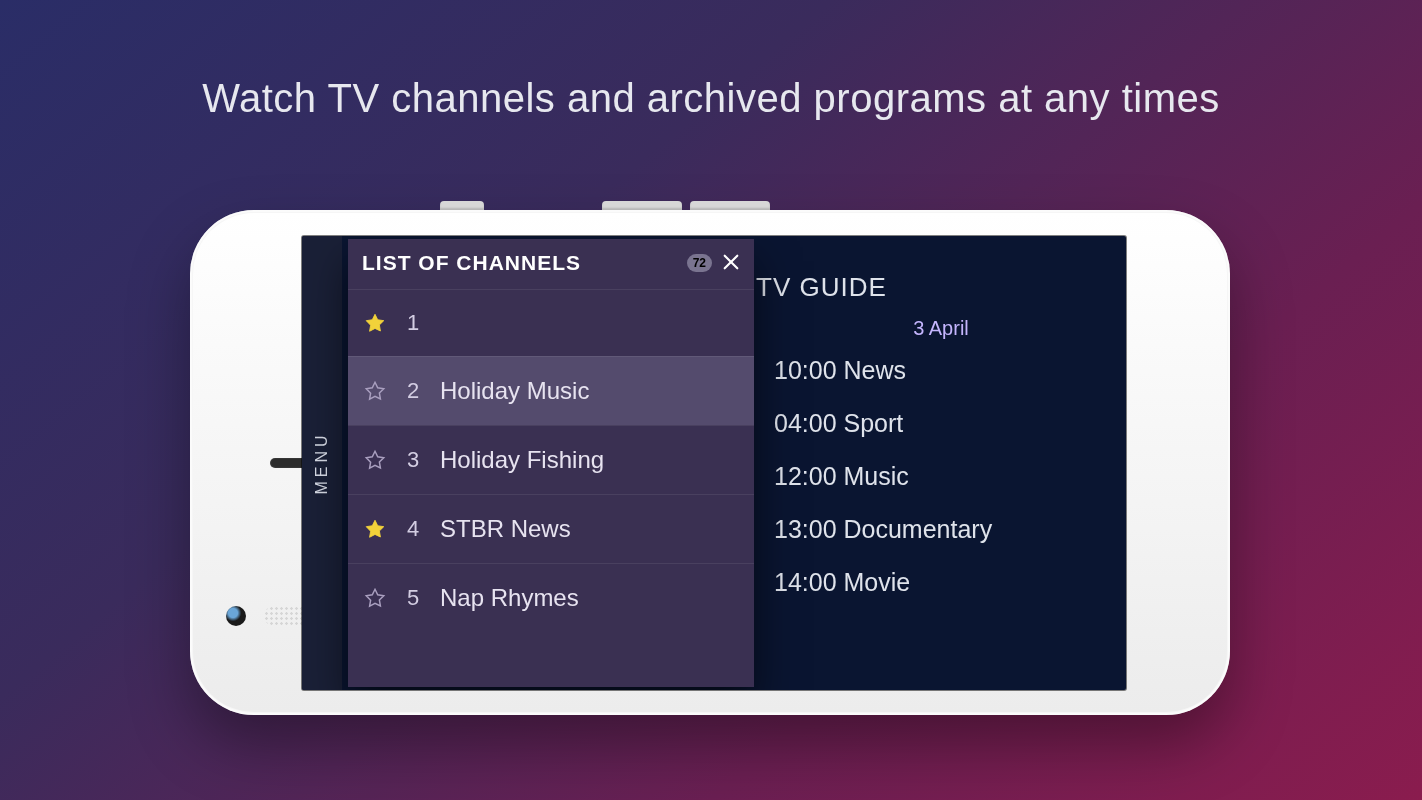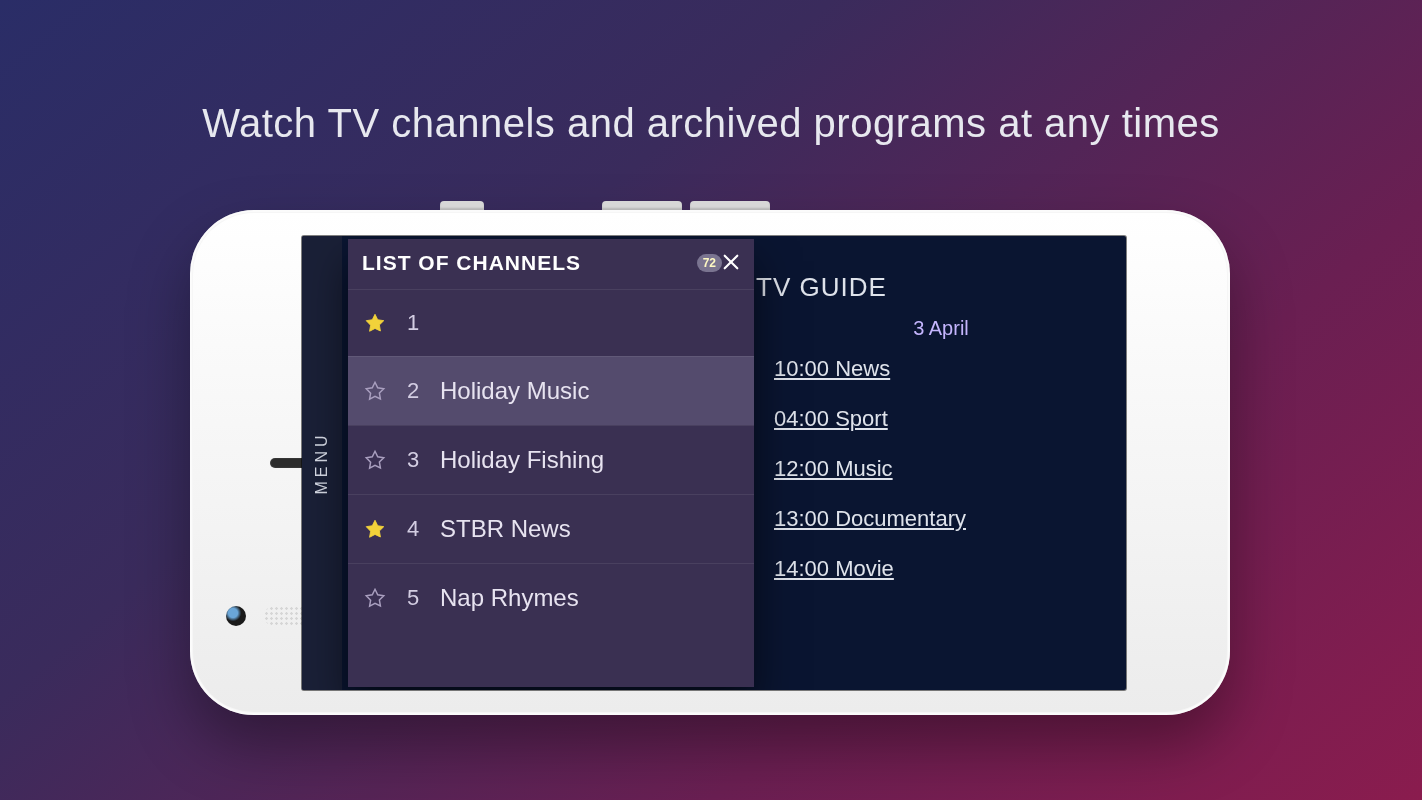--- a/index.html
+++ b/index.html
@@ -3,21 +3,21 @@
 <meta charset="utf-8">
 <style>
   * { margin: 0; padding: 0; box-sizing: border-box; }
   html, body { width: 1422px; height: 800px; overflow: hidden; font-family: "Helvetica Neue", Helvetica, Arial, sans-serif; }
   body {
     background: linear-gradient(140deg, #2a2d67 0%, #3a2b5c 35%, #6a1f52 70%, #8a1c4e 100%);
     display: flex; flex-direction: column; align-items: center;
   }
   .headline {
     color: #e7e8ef; font-size: 40px; font-weight: 300; letter-spacing: .5px;
-    margin-top: 101px;
+    margin-top: 76px;
   }
   
   .phone {
     position: absolute; left: 190px; top: 210px; width: 1040px; height: 505px;
     background: #f6f6f6; border-radius: 64px;
     box-shadow: 0 30px 60px rgba(0,0,0,.35), inset 0 0 0 2px rgba(255,255,255,.6);
   }
   .phone::before {
     content: ""; position: absolute; inset: 3px; border-radius: 61px;
     background: linear-gradient(#fff, #ececec);
@@ -55,35 +55,35 @@
     white-space: nowrap;
   }
 
   
   .guide {
     position: absolute; left: 454px; right: 0; top: 18px; bottom: 0;
     color: #dfe3eb;
   }
   .guide-title { font-size: 26px; font-weight: 400; letter-spacing: 1px; margin: 18px 0 14px 0; }
   .guide-date { display:flex; justify-content:center; font-size: 20px; color:#c4b5fd; margin-bottom: 4px; }
-  .guide-row { font-size: 22px; padding: 12px 18px 12px 18px; text-decoration: underline; }
+  .guide-row { font-size: 25px; padding: 12px 18px 12px 18px; }
 
   
   .panel {
     position: absolute; left: 46px; top: 3px; width: 406px; height: 448px;
     background: #3a3052; box-shadow: 0 22px 40px rgba(0,0,0,.55);
   }
   .panel-header {
-    display: flex; align-items: center; 
+    display: flex; align-items: center; gap: 10px;
     padding: 12px 14px 14px 14px;
   }
   .panel-title { color: #fff; font-size: 21px; letter-spacing: 1px; font-weight: 600; }
   .spacer { flex: 1; }
   .count-badge {
-    background: #7a7490; color: #fef9c3; font-size: 12px; font-weight: 700;
+    background: #7a7490; color: #000000; font-size: 12px; font-weight: 700;
     padding: 2px 6px; border-radius: 9px; min-width: 22px; text-align: center;
   }
   .close-x { color: #fff; font-size: 20px; line-height: 1; cursor: pointer; }
   .channel-row {
     display: flex; align-items: center; gap: 18px;
     padding: 20px 16px; border-top: 1px solid rgba(255,255,255,.08);
     color: #e7e3f0; font-size: 24px;
   }
   .channel-row .num { width: 18px; text-align: center; color: #d3cde2; font-size: 22px; }
   .channel-row .name { flex: 1; }

